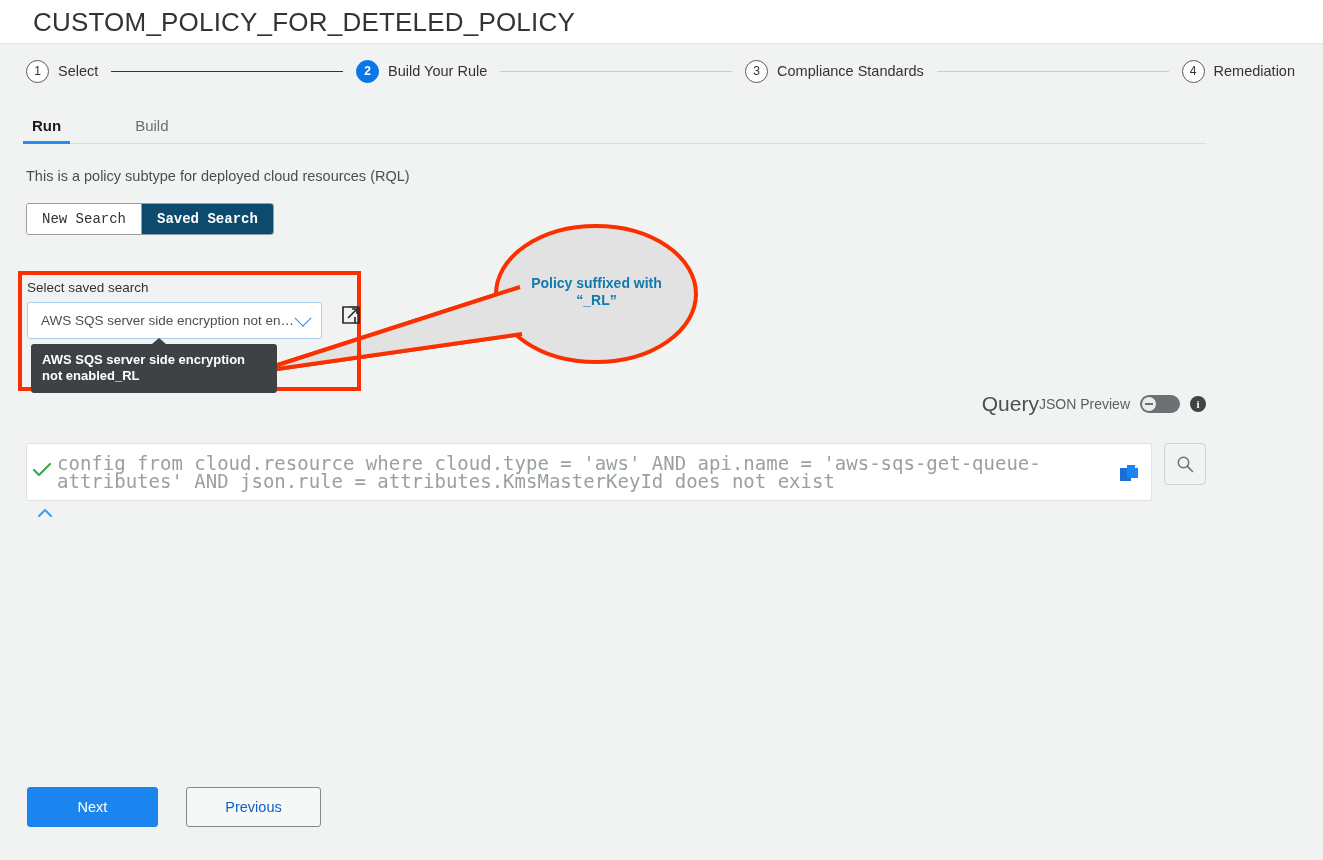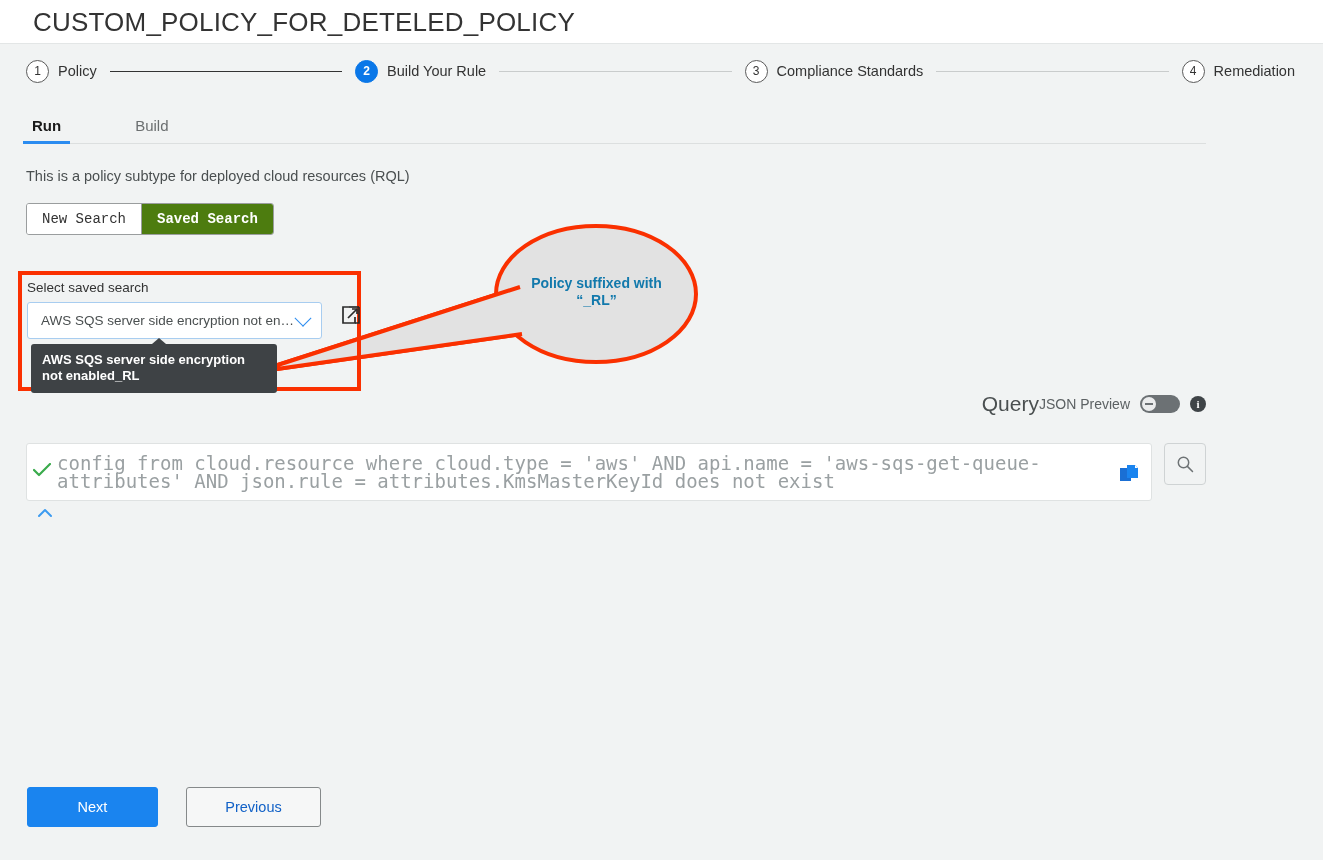--- a/index.html
+++ b/index.html
@@ -141,21 +141,21 @@
     padding: 0 15px;
     display: flex;
     align-items: center;
     background: #ffffff;
     color: #333333;
     cursor: pointer;
     border: none;
     font-family: Liberation Mono, monospace;
   }
   .seg-btn.active {
-    background: #4d7c0f;
+    background: #0c4a6e;
     color: #ffffff;
     font-weight: bold;
   }
   .seg-btn + .seg-btn {
     border-left: 1px solid #9a9d9e;
   }
 
   
   #highlight-box {
     position: absolute;
@@ -440,21 +440,21 @@
 </head>
 <body>
 
 <div id="app-header">
   <div id="page-title">CUSTOM_POLICY_FOR_DETELED_POLICY</div>
 </div>
 
 <div id="stepper">
   <div class="step">
     <div class="step-circle">1</div>
-    <div class="step-label">Policy</div>
+    <div class="step-label">Select</div>
   </div>
   <div class="step-line done"></div>
   <div class="step active">
     <div class="step-circle">2</div>
     <div class="step-label">Build Your Rule</div>
   </div>
   <div class="step-line"></div>
   <div class="step">
     <div class="step-circle">3</div>
     <div class="step-label">Compliance Standards</div>

